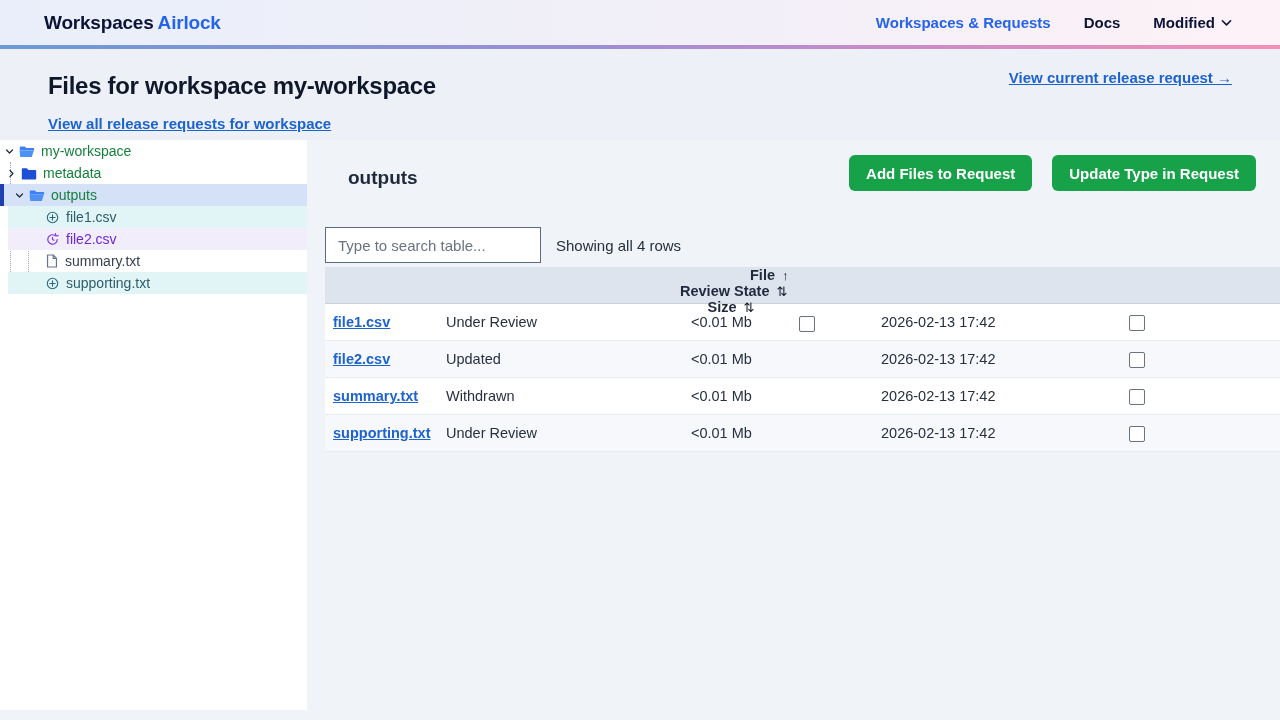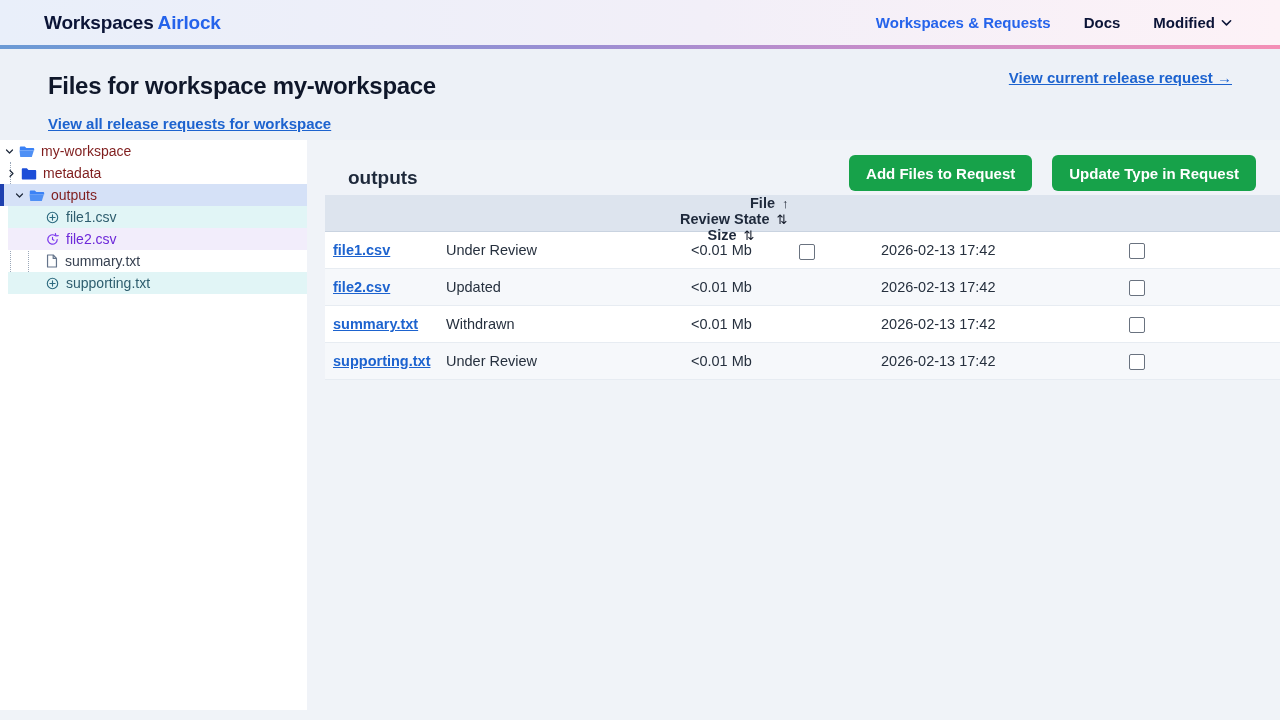--- a/index.html
+++ b/index.html
@@ -57,21 +57,21 @@
   
   .sidebar { width: 307px; height: 570px; background: #ffffff; position: relative; flex: none; }
   .guide { position: absolute; border-left: 1px dotted #9aa7b8; width: 0; }
   .guide-1 { left: 10px; top: 22px; height: 132px; }
   .guide-2 { left: 28px; top: 66px; height: 88px; }
   .tree-row {
     height: 22px;
     display: flex;
     align-items: center;
     font-size: 14px;
-    color: #7f1d1d;
+    color: #15803d;
     cursor: pointer;
     white-space: nowrap;
     position: relative;
   }
   .tree-row .chevron { width: 10px; display: inline-flex; justify-content: center; flex: none; }
   .tree-row .ficon { display: inline-flex; margin-left: 5px; flex: none; }
   .tree-row .tlabel { margin-left: 6px; }
   .row-root { padding-left: 4px; }
   .row-depth1 { padding-left: 6px; }
   .row-selected {
@@ -285,20 +285,24 @@
   <main class="main">
 
     <div class="main-header">
       <h2 class="section-title">outputs</h2>
       <div class="btn-group">
         <button class="btn-green">Add Files to Request</button>
         <button class="btn-green">Update Type in Request</button>
       </div>
     </div>
 
+    <div class="search-row">
+      <input class="search-input" type="text" placeholder="Type to search table..." style="">
+      <span class="showing">Showing all 4 rows</span>
+    </div>
 
     <div class="table">
       <div class="thead">
         <div class="col-file"><span>File</span><span class="sort-icon">↑</span></div>
         <div class="col-state"><span>Review State</span><span class="sort-icon">⇅</span></div>
         <div class="col-size"><span>Size</span><span class="sort-icon">⇅</span></div>
         <div class="col-check"><span class="checkbox"></span></div>
       </div>
 
       <div class="trow">

